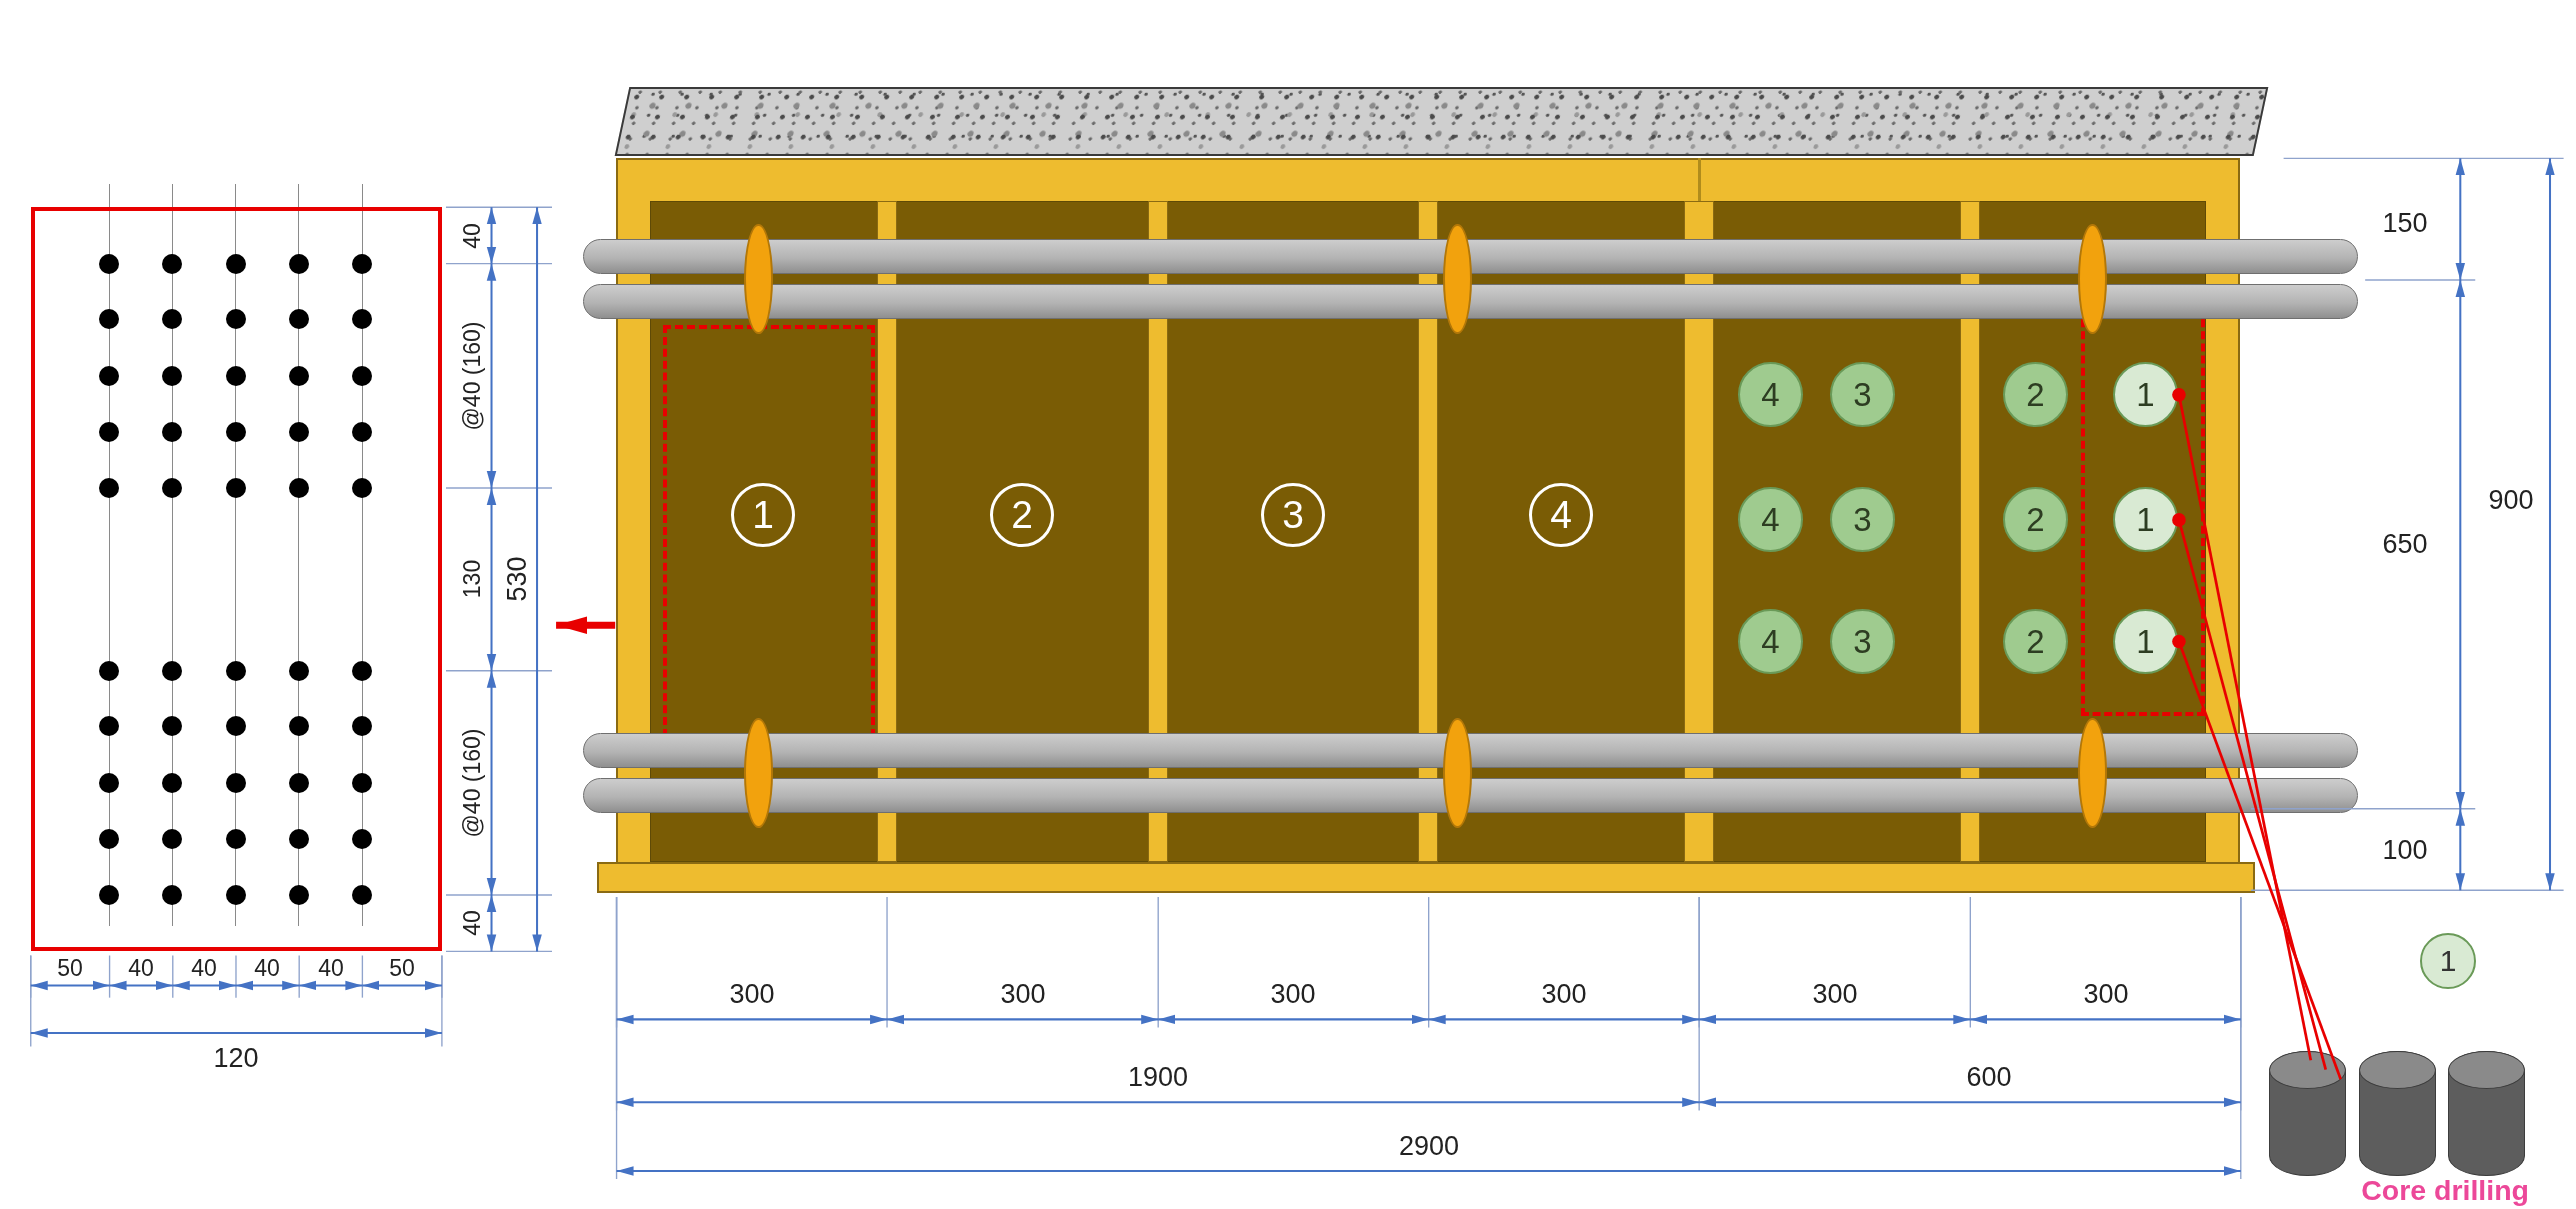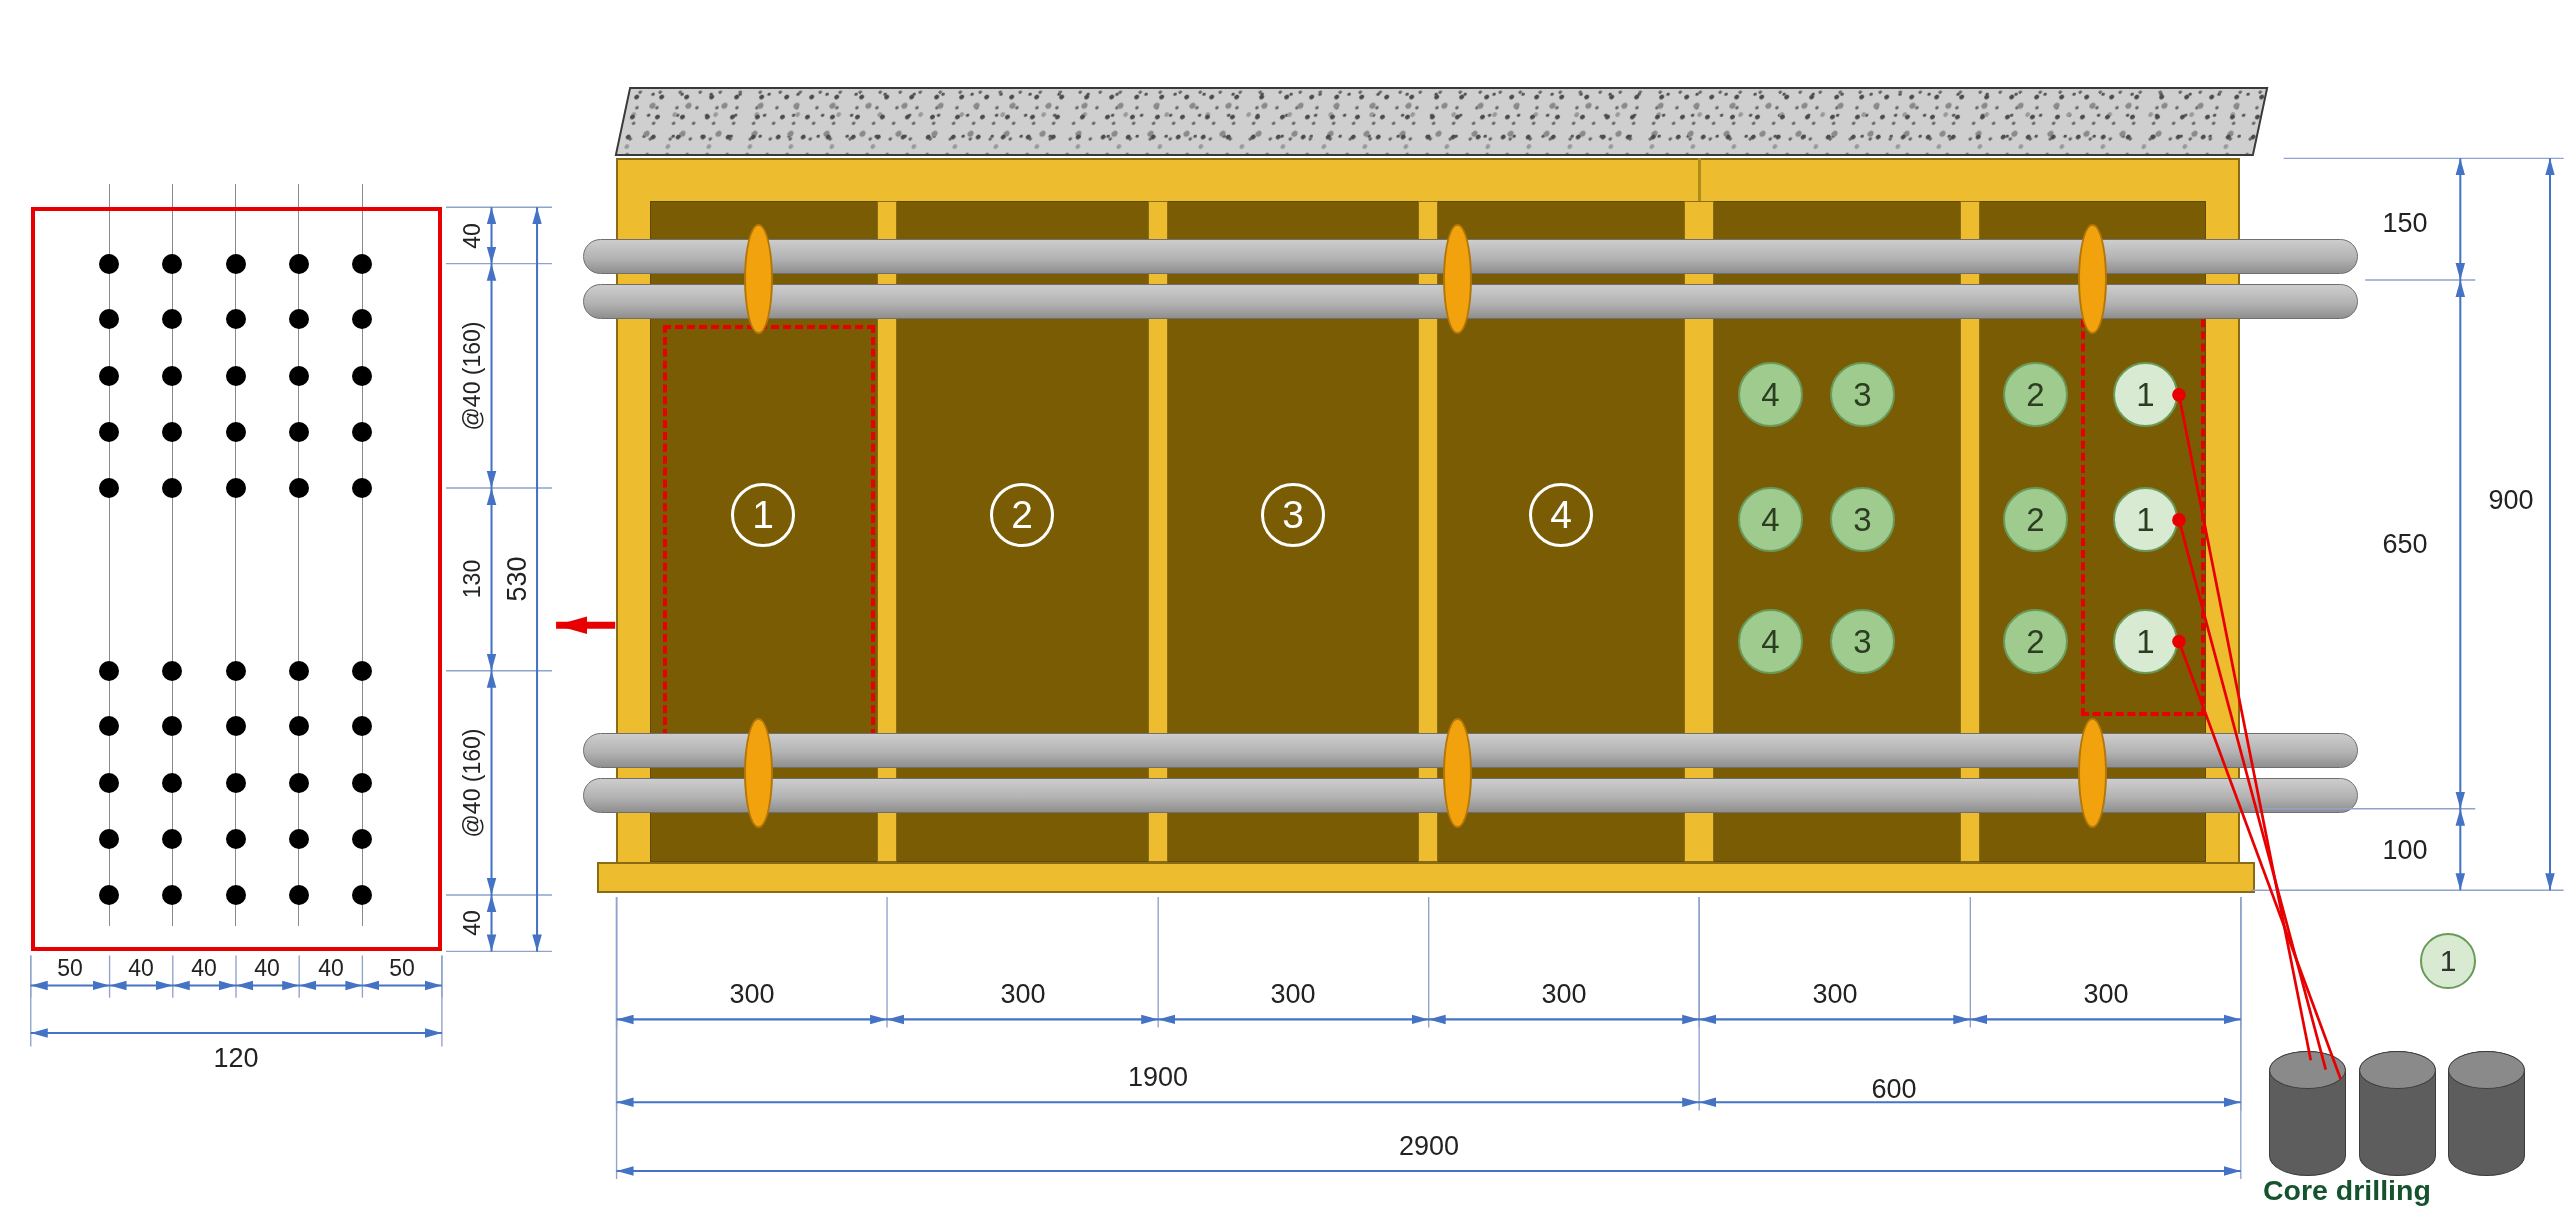--- a/index.html
+++ b/index.html
@@ -52,22 +52,22 @@
   .gcircle.light{background:var(--core-green-light,#d9ead3)}
 
   
   .legend-circle{left:2420px;top:933px;width:56px;height:56px;border-radius:50%;
                  background:var(--core-green-light,#d9ead3);border:2px solid #6a9a58;z-index:35;
                  display:flex;align-items:center;justify-content:center;font-size:30px;color:#333}
   .cyl{width:77px;height:125px;background:#5d5d5d;border:1.4px solid #3c3c3c;
        border-radius:39px/20.4px;z-index:6}
   .cyl-top{position:absolute;left:-1.4px;top:-1.4px;width:77px;height:38px;background:#8a8a8a;
            border:1.4px solid #3c3c3c;border-radius:50%}
-  .core-label{left:2263px;top:1174px;width:266px;text-align:left;font-size:28.5px;
-              font-weight:bold;color:#14532d;z-index:6}
+  .core-label{left:2263px;top:1174px;width:266px;text-align:right;font-size:28.5px;
+              font-weight:bold;color:#ec4899;z-index:6}
 
   
   .dimlabel{font-size:23px;color:#222;transform:translate(-50%,-50%);white-space:nowrap;z-index:40}
   .dimlabel.big{font-size:27px}
   .dimlabel.rot{transform:translate(-50%,-50%) rotate(-90deg)}
   #overlay{left:0;top:0;z-index:30;pointer-events:none}
   .dim{stroke:var(--dimension-blue,#4472c4);stroke-width:3;fill:none}
   .ext{stroke:#8fa3cc;stroke-width:2}
   .redline{stroke:var(--accent-red,#e80000);stroke-width:4}
   .redthick{stroke:var(--accent-red,#e80000);stroke-width:10}
@@ -281,20 +281,20 @@
     <span class="dimlabel" style="left: 331px; top: 968px;">40</span>
     <span class="dimlabel" style="left: 402px; top: 968px;">50</span>
     <span class="dimlabel big" style="left: 236px; top: 1058px;">120</span>
     <span class="dimlabel big" style="left: 752px; top: 994px;">300</span>
     <span class="dimlabel big" style="left: 1023px; top: 994px;">300</span>
     <span class="dimlabel big" style="left: 1293px; top: 994px;">300</span>
     <span class="dimlabel big" style="left: 1564px; top: 994px;">300</span>
     <span class="dimlabel big" style="left: 1835px; top: 994px;">300</span>
     <span class="dimlabel big" style="left: 2106px; top: 994px;">300</span>
     <span class="dimlabel big" style="left: 1158px; top: 1077px;">1900</span>
-    <span class="dimlabel big" style="left: 1894px; top: 1077px; margin-top: 12px;">600</span>
+    <span class="dimlabel big" style="left: 1989px; top: 1077px;">600</span>
     <span class="dimlabel big" style="left: 1429px; top: 1146px;">2900</span>
     <span class="dimlabel big" style="left: 2405px; top: 223px;">150</span>
     <span class="dimlabel big" style="left: 2405px; top: 544px;">650</span>
     <span class="dimlabel big" style="left: 2405px; top: 850px;">100</span>
     <span class="dimlabel big" style="left: 2511px; top: 500px;">900</span>
   </div>
 
 
 </body></html>

